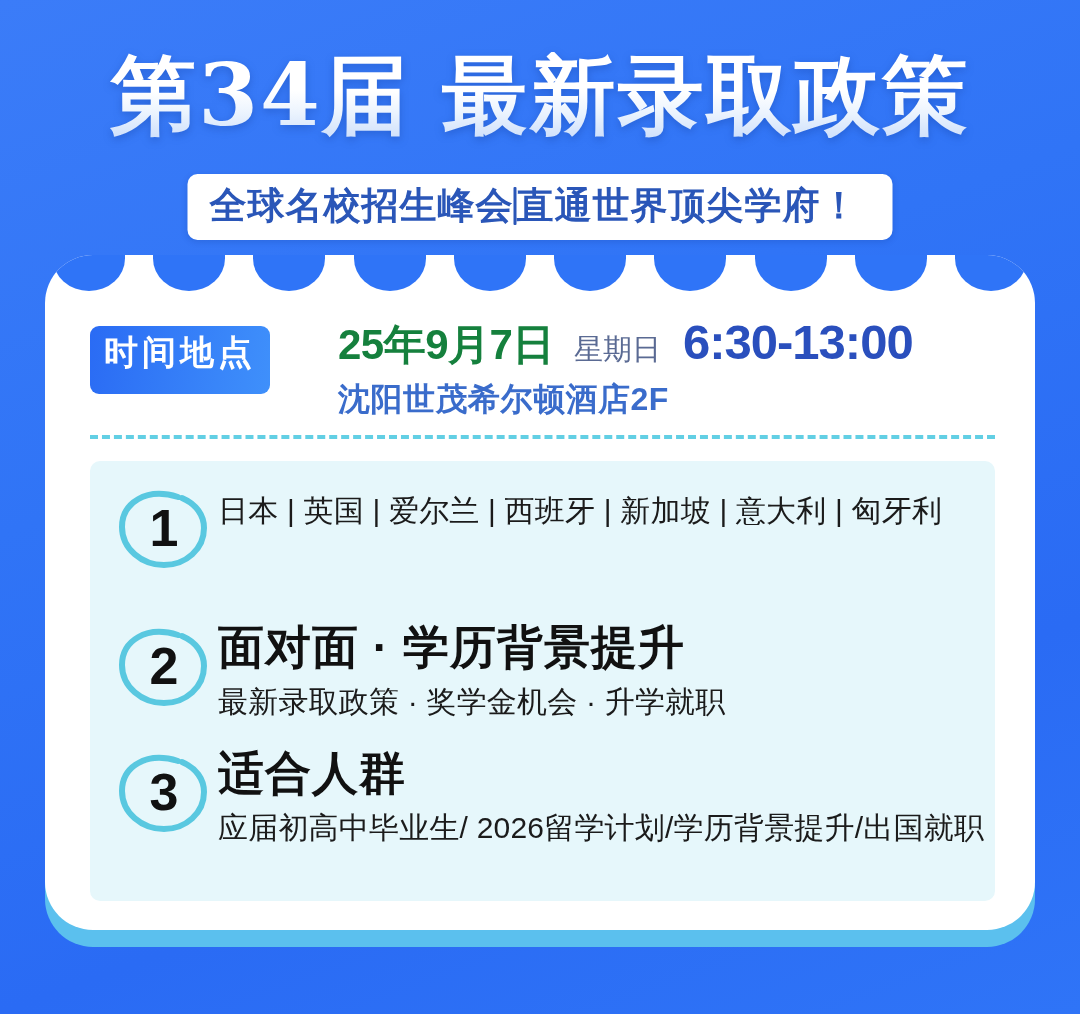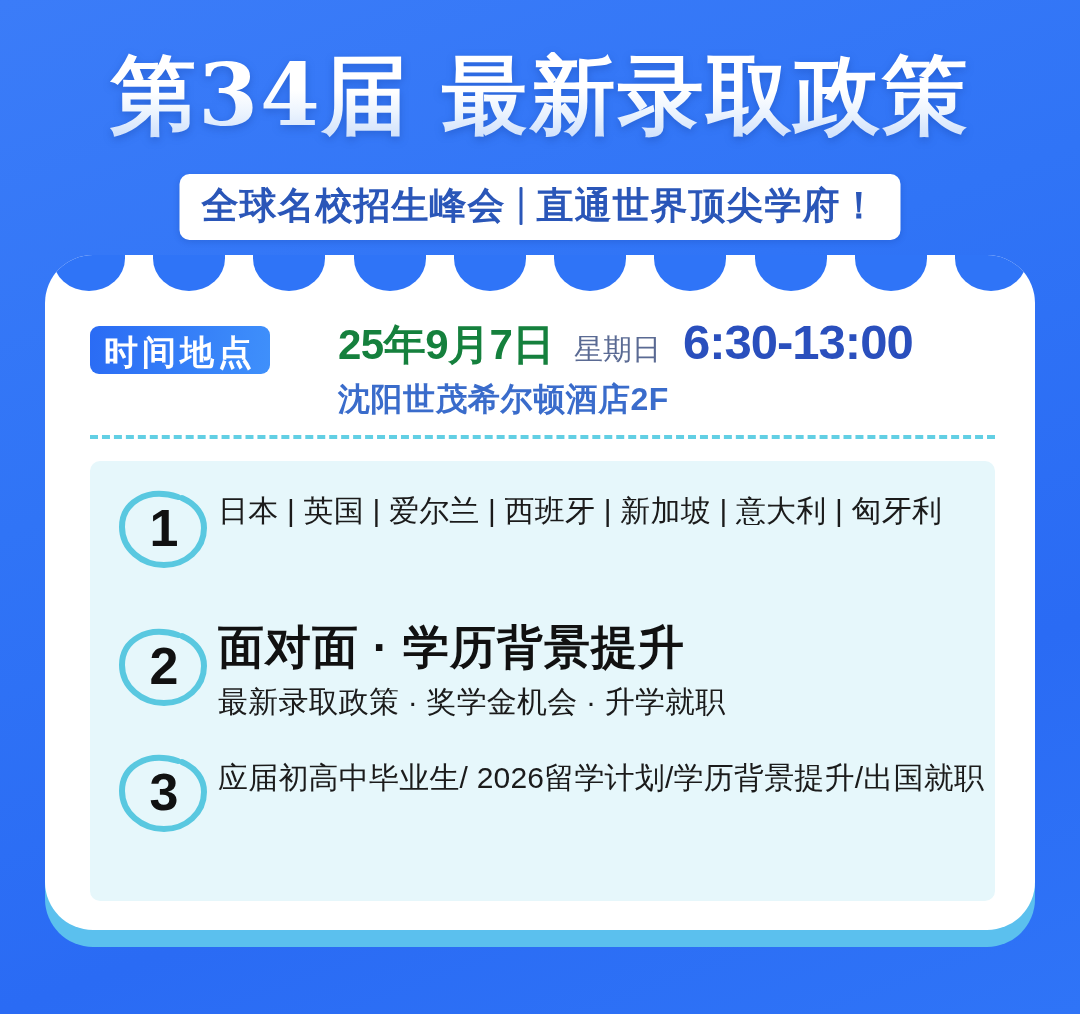--- a/index.html
+++ b/index.html
@@ -22,23 +22,23 @@
     background:linear-gradient(180deg,#ffffff 0%,#ffffff 45%,#ecf4fe 70%,#cfe0fb 100%);
     -webkit-background-clip:text; background-clip:text;
     color:transparent; -webkit-text-fill-color:transparent;
     filter:drop-shadow(0 3px 4px rgba(10,50,140,.30));
     white-space:nowrap;
   }
 
   #subtitle-box {
     position:absolute; left:50%; top:174px; transform:translateX(-50%);
     background:#ffffff; border-radius:10px;
-    padding:7px 22px 9px 22px;
+    padding:7px 34px 9px 22px;
     box-shadow:0 2px 6px rgba(10,45,130,.18);
-    display:flex; align-items:center; gap:14px;
+    display:flex; align-items:center; 
     white-space:nowrap;
   }
   #subtitle-box .stxt {
     font-family:"DejaVu Serif","Liberation Serif",serif;
     font-size:37px; font-weight:700; color:#2a56b8; letter-spacing:1px;
   }
   #subtitle-box .sbar { width:3px; height:38px; background:#2a56b8; border-radius:1px; }
 
   
   #card-shadow {
@@ -64,21 +64,21 @@
     border-bottom-left-radius:40px 36px;
     border-bottom-right-radius:40px 36px;
   }
 
   
   #timeplace { position:absolute; left:45px; top:63px; width:900px; }
 
   #tp-badge {
     position:absolute; left:0; top:8px;
     background:linear-gradient(100deg,#2a6bf4 0%,#3f90fb 100%);
-    border-radius:9px; padding:9px 14px 5px 14px;
+    border-radius:9px; padding:9px 14px 25px 14px;
     color:#fff; font-size:34px; font-weight:700; letter-spacing:4px;
     white-space:nowrap; line-height:1;
   }
 
   #tp-lines { position:absolute; left:248px; top:0; }
   #tp-line1 { display:flex; align-items:baseline; white-space:nowrap; line-height:1; }
   #tp-date { font-size:42px; font-weight:700; color:#15803d; letter-spacing:-.5px; }
   #tp-week { font-size:29px; font-weight:500; color:#5a6a93; margin-left:20px; }
   #tp-time { font-size:49px; font-weight:700; color:#2a4fbd; margin-left:22px; letter-spacing:-1px; }
   #tp-venue { margin-top:11px; font-size:32px; font-weight:700; color:#3a6ccb; letter-spacing:.5px; white-space:nowrap; }
@@ -199,19 +199,20 @@
     </div>
 
     <div class="item" id="item-3">
       <div class="badge-wrap">
         <svg width="96" height="82" viewBox="0 0 96 82" fill="none">
           <path d="M62 10 C 30 0, 6 16, 6 40 C 6 62, 26 78, 48 78 C 70 78, 88 62, 88 41 C 88 28, 80 17, 66 11" stroke="#59c8e0" stroke-width="6" stroke-linecap="round" fill="none"></path>
         </svg>
         <span class="badge-num">3</span>
       </div>
       <div class="item-body">
+        <div class="item-title">适合人群</div>
         <div class="item-sub">应届初高中毕业生/ 2026留学计划/学历背景提升/出国就职</div>
       </div>
     </div>
 
   </div>
 
 </div>
 
 </body></html>

